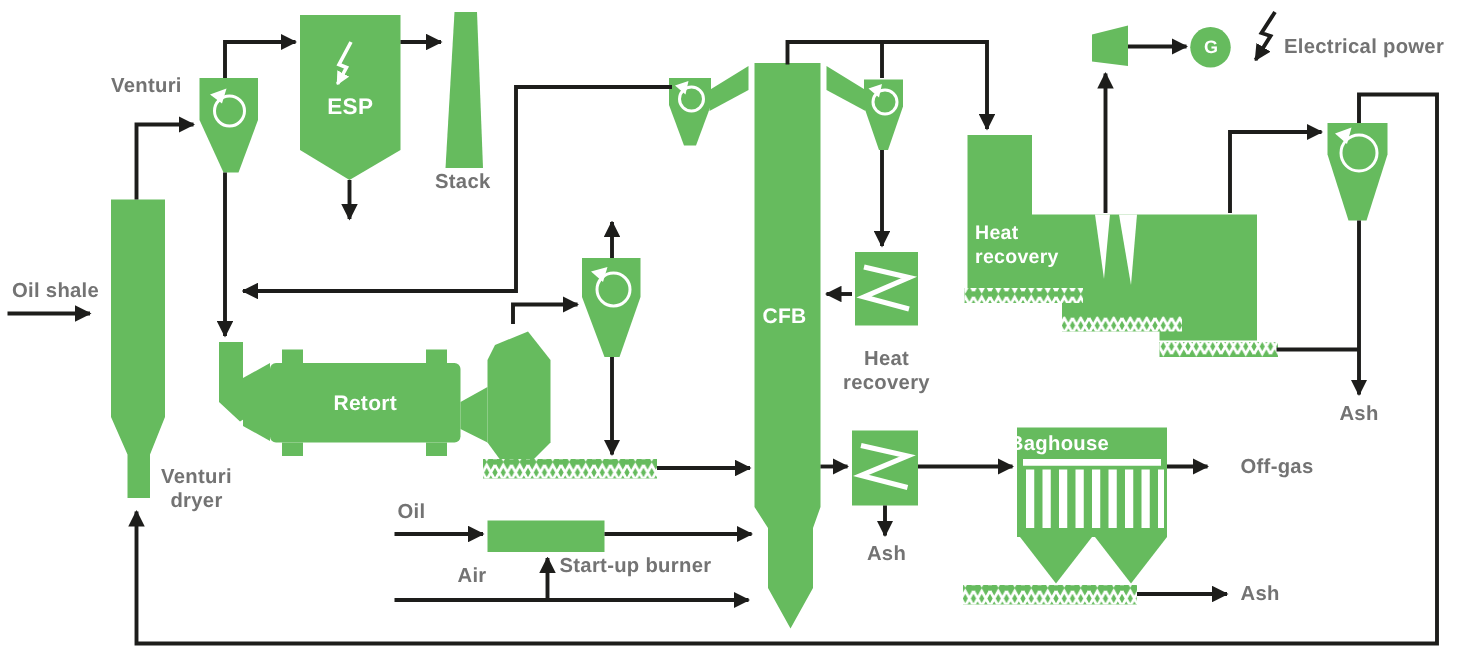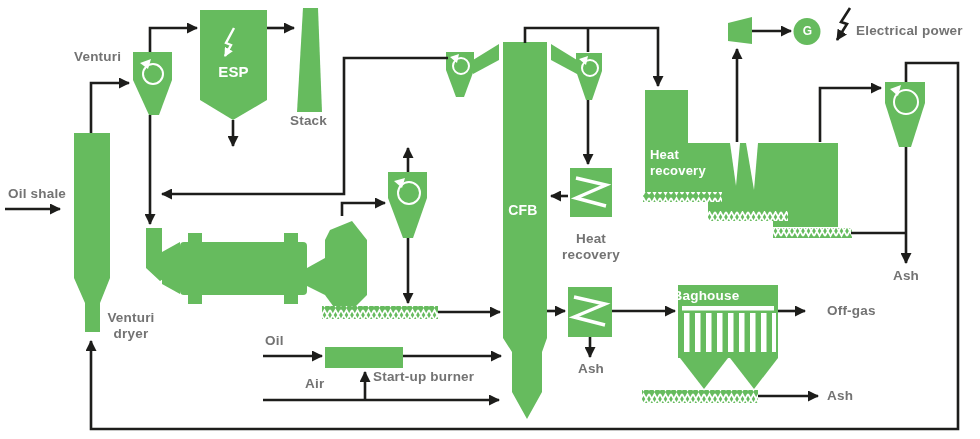--- a/index.html
+++ b/index.html
@@ -164,20 +164,21 @@
 <div class="lbl" style="left:74px;top:49px;">Venturi</div>
 <div class="lbl white big center" style="left:200px;top:63px;width:67px;">ESP</div>
 <div class="lbl" style="left:290px;top:97px;margin-top:16px;">Stack</div>
 
 
 <div class="lbl center" style="left:96px;top:298px;width:70px;margin-top:12px;">
   <div>Venturi</div>
   <div>dryer</div>
 </div>
 
+<div class="lbl white center" style="left:180px;top:260px;width:127px;font-size:14px;">Retort</div>
 <div class="lbl white center" style="left:503px;top:202px;width:40px;font-size:14px;">CFB</div>
 
 <div class="lbl center" style="left:553px;top:231px;width:76px;">
   <div>Heat</div>
   <div>recovery</div>
 </div>
 
 <div class="lbl center" style="left:566px;top:361px;width:50px;">Ash</div>
 
 <div class="lbl white" style="left:650px;top:147px;font-size:13px;">

